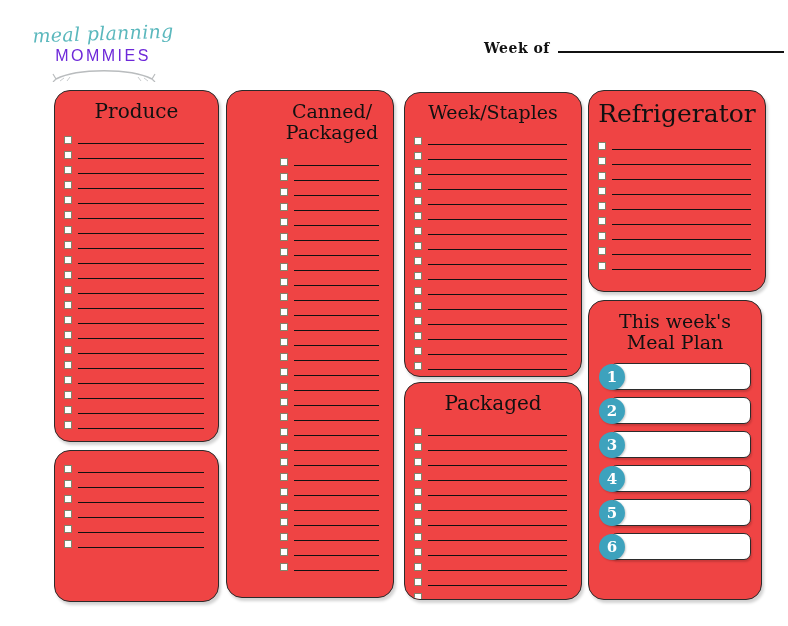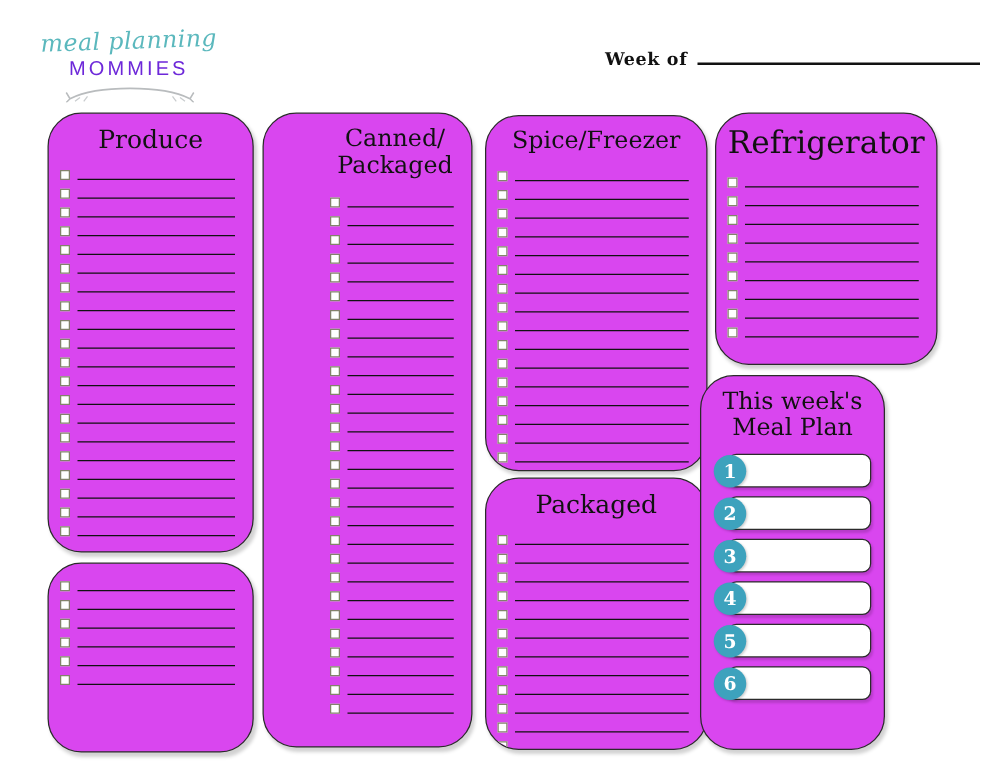--- a/index.html
+++ b/index.html
@@ -75,25 +75,26 @@
     height: 0;
     border-bottom: 2px solid #111;
     margin-left: 8px;
     margin-bottom: 2px;
   }
 
   
   .card {
     position: absolute;
     box-sizing: border-box;
-    background: #d946ef;
+    background: #ef4444;
     border: 1.6px solid #2b2b2b;
-    border-radius: 27px;
+    border-radius: 16px;
     box-shadow: 2px 3px 3px rgba(0,0,0,0.18);
     overflow: hidden;
+    margin-left: 16px;
   }
   .card-title {
     text-align: center;
     font-family: "DejaVu Serif", serif;
     font-size: 20px;
     font-weight: 400;
     color: #111;
     line-height: 1.12;
     margin: 9px 6px 0 6px;
     white-space: pre-line;
@@ -124,21 +125,21 @@
     margin-bottom: 1px;
   }
 
   
   #card-produce      { left: 38px;  top: 90px;  width: 165px; height: 352px; }
   #card-meat         { left: 38px;  top: 450px; width: 165px; height: 152px; }
   #card-canned       { left: 210px; top: 90px;  width: 168px; height: 508px; padding-left: 44px; }
   #card-spice        { left: 388px; top: 92px;  width: 178px; height: 285px; }
   #card-freezer      { left: 388px; top: 382px; width: 178px; height: 218px; }
   #card-refrigerator { left: 572px; top: 90px;  width: 178px; height: 202px; }
-  #card-mealplan     { left: 560px; top: 300px; width: 148px; height: 300px; }
+  #card-mealplan     { left: 572px; top: 300px; width: 174px; height: 300px; }
 
   #card-canned .card-title { font-size: 19px; margin-top: 10px; }
   #card-spice .card-title  { font-size: 19px; }
   #card-refrigerator .card-title { font-size: 25px; }
   #card-mealplan .card-title { font-size: 19px; margin-top: 10px; }
 
   
   .meal-rows {
     margin-top: 9px;
     padding: 0 10px 0 10px;
@@ -426,21 +427,21 @@
         <span class="rline"></span>
       </div>
       <div class="row">
         <span class="cbox"></span>
         <span class="rline"></span>
       </div>
     </div>
 </div>
 
 <div class="card" id="card-spice">
-  <div class="card-title">Spice/Freezer</div>
+  <div class="card-title">Week/Staples</div>
   <div class="rows">
       <div class="row">
         <span class="cbox"></span>
         <span class="rline"></span>
       </div>
       <div class="row">
         <span class="cbox"></span>
         <span class="rline"></span>
       </div>
       <div class="row">

